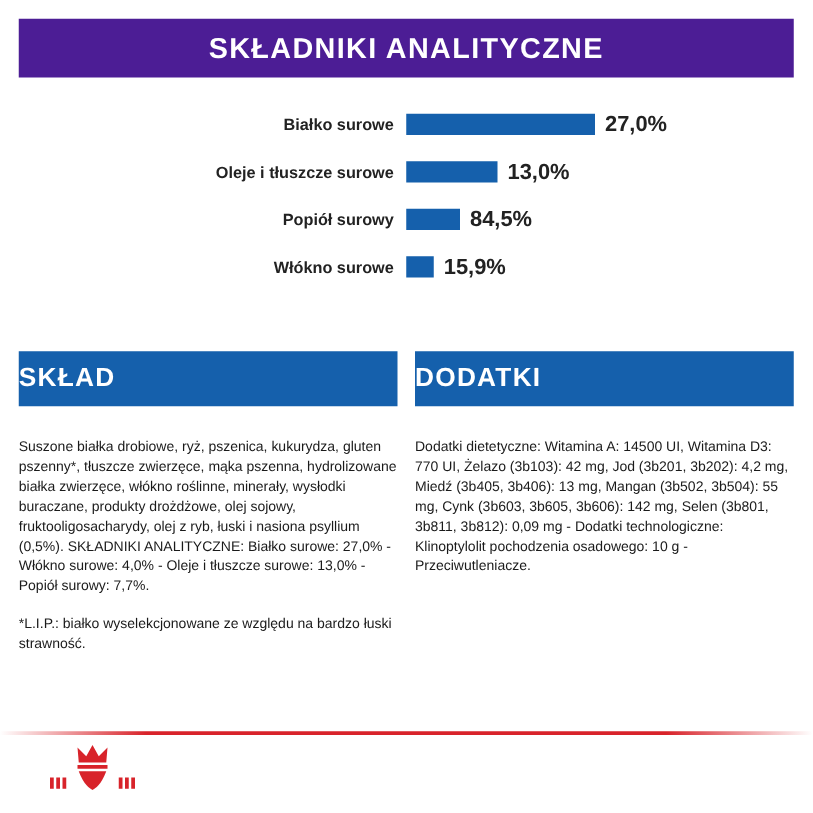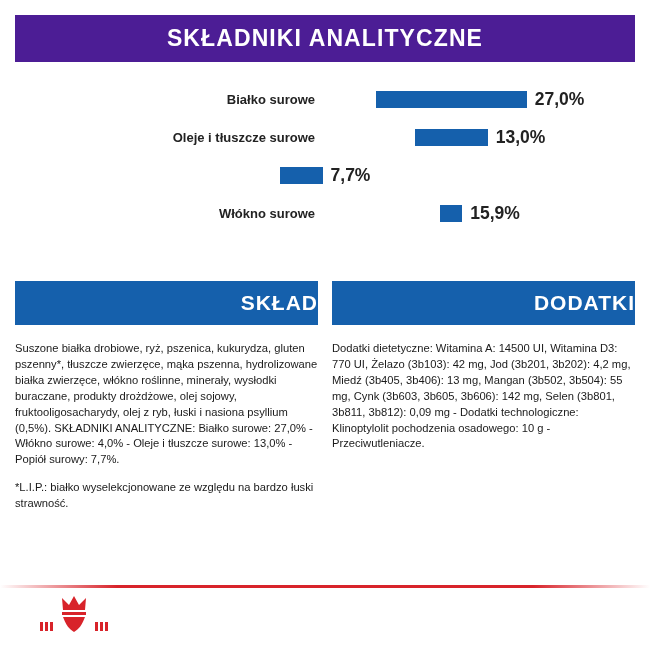--- a/index.html
+++ b/index.html
@@ -58,21 +58,20 @@
     padding-right: 10px;
     font-size: 13px;
     font-weight: bold;
     color: #222222;
     box-sizing: border-box;
   }
   .chart-bar-wrap {
     display: flex;
     align-items: center;
     flex: 1;
-    justify-content: center;
   }
   .chart-bar {
     height: 17px;
     background: #1560ac;
   }
   .chart-value {
     font-size: 17.5px;
     font-weight: bold;
     color: #222222;
     margin-left: 8px;
@@ -89,21 +88,21 @@
     gap: 14px;
   }
   .panel {
     width: 303px;
   }
   .panel-head {
     background: #1560ac;
     height: 44px;
     display: flex;
     align-items: center;
-    justify-content: flex-end;
+    justify-content: flex-start;
     color: #ffffff;
   }
   .panel-head .big {
     font-size: 21px;
     font-weight: bold;
     letter-spacing: 1px;
   }
   .panel-head .small {
     font-size: 17px;
     font-weight: bold;
@@ -111,21 +110,21 @@
     margin-left: 6px;
   }
   .panel-body {
     padding-top: 12px;
     font-size: 11.2px;
     line-height: 1.42;
     color: #1a1a1a;
     text-align: left;
   }
   .panel-body p {
-    margin: 4px 0 12px 0;
+    margin: 14px 0 12px 0;
   }
   .panel-body p:last-child {
     margin-bottom: 0;
   }
 
   
   .footer-line {
     position: absolute;
     left: 0;
     bottom: 62px;
@@ -165,23 +164,24 @@
 
     <div class="chart-row">
       <div class="chart-label">Oleje i tłuszcze surowe</div>
       <div class="chart-bar-wrap">
         <div class="chart-bar" style="width:73px"></div>
         <div class="chart-value">13,0%</div>
       </div>
     </div>
 
     <div class="chart-row">
+      <div class="chart-label">Popiół surowy</div>
       <div class="chart-bar-wrap">
         <div class="chart-bar" style="width:43px"></div>
-        <div class="chart-value">7,7%</div>
+        <div class="chart-value">84,5%</div>
       </div>
     </div>
 
     <div class="chart-row">
       <div class="chart-label">Włókno surowe</div>
       <div class="chart-bar-wrap">
         <div class="chart-bar" style="width:22px"></div>
         <div class="chart-value">15,9%</div>
       </div>
     </div>

